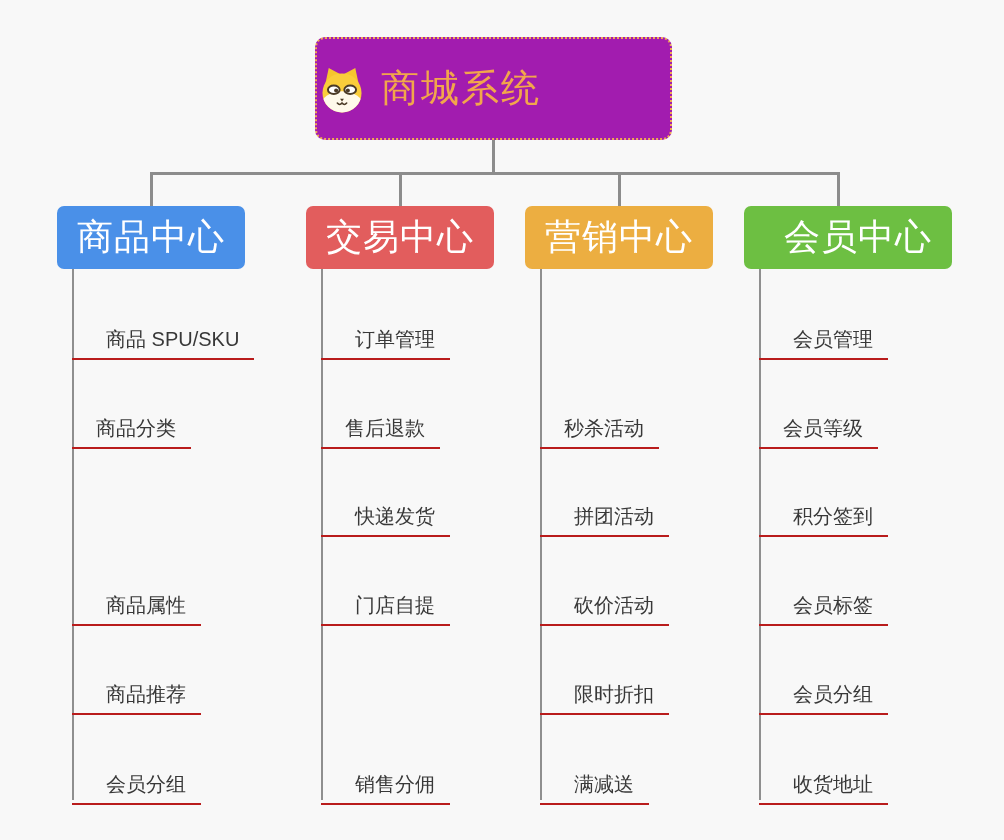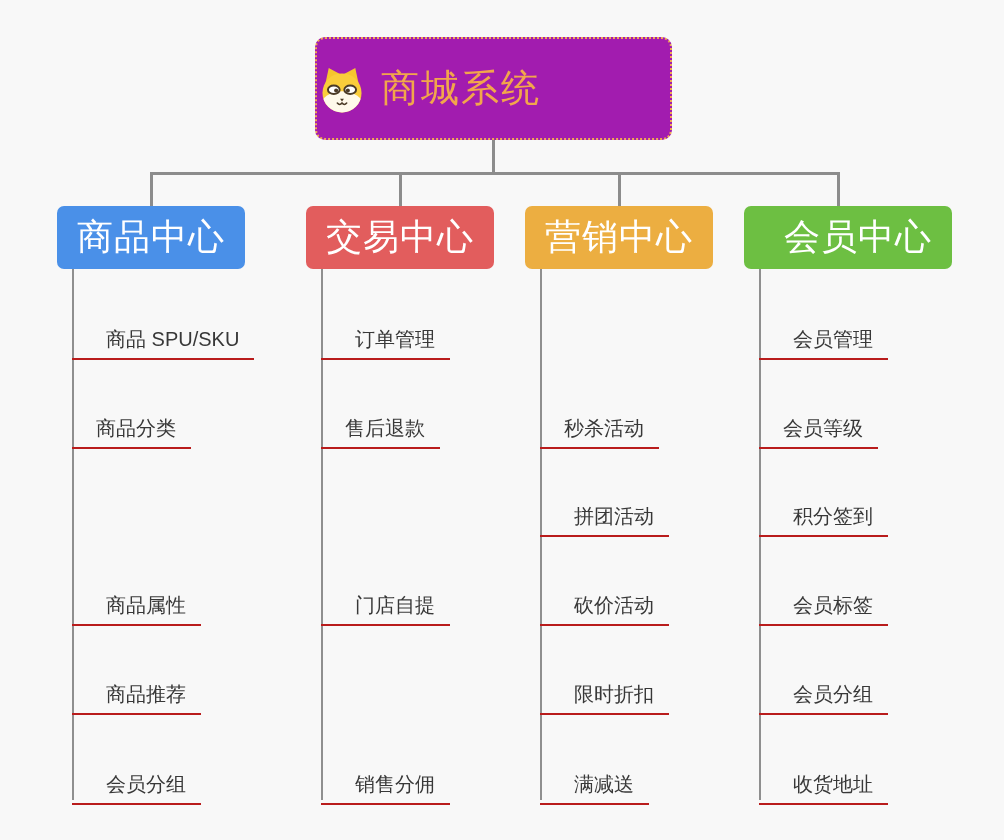--- a/index.html
+++ b/index.html
@@ -142,20 +142,21 @@
     <div class="leaf r1">商品 SPU/SKU</div>
     <div class="leaf r2">商品分类</div>
     <div class="leaf r4">商品属性</div>
     <div class="leaf r5">商品推荐</div>
     <div class="leaf r6">会员分组</div>
   </div>
 
   <div class="leaf-col c2">
     <div class="leaf r1">订单管理</div>
     <div class="leaf r2">售后退款</div>
+    <div class="leaf r3">快递发货</div>
     <div class="leaf r4">门店自提</div>
     <div class="leaf r6">销售分佣</div>
   </div>
 
   <div class="leaf-col c3">
     <div class="leaf r2">秒杀活动</div>
     <div class="leaf r3">拼团活动</div>
     <div class="leaf r4">砍价活动</div>
     <div class="leaf r5">限时折扣</div>
     <div class="leaf r6">满减送</div>

